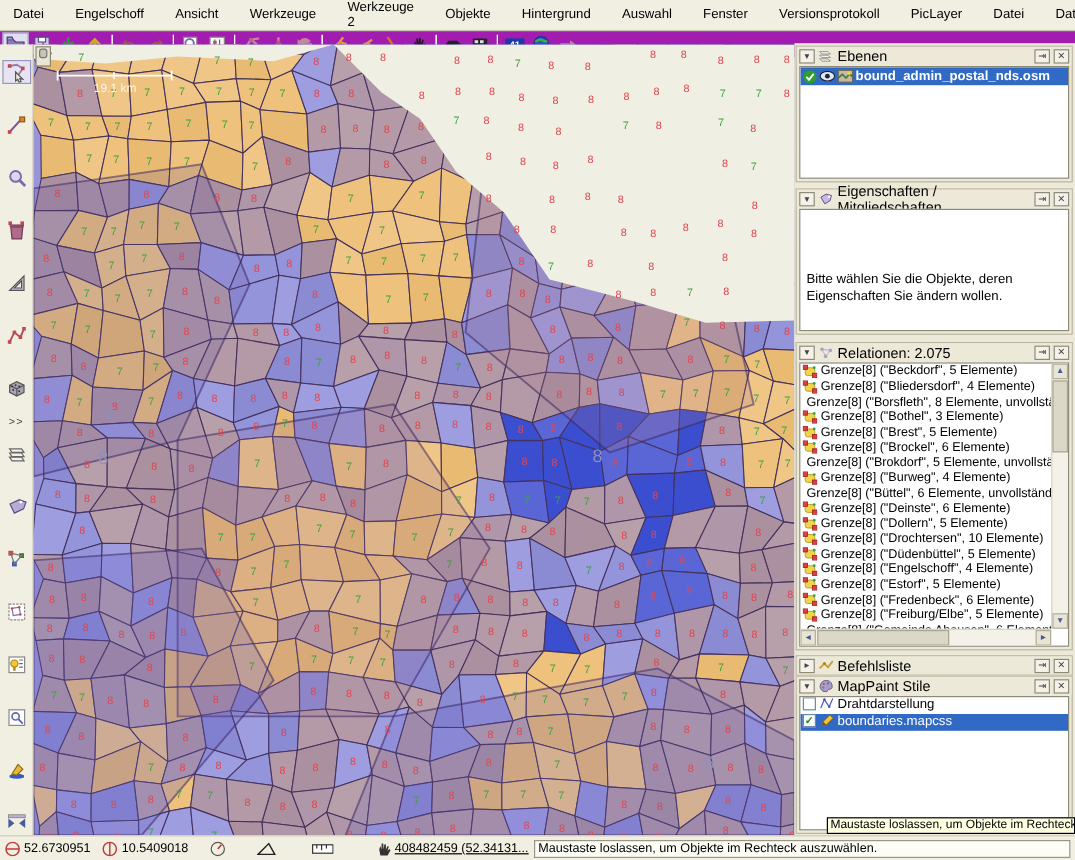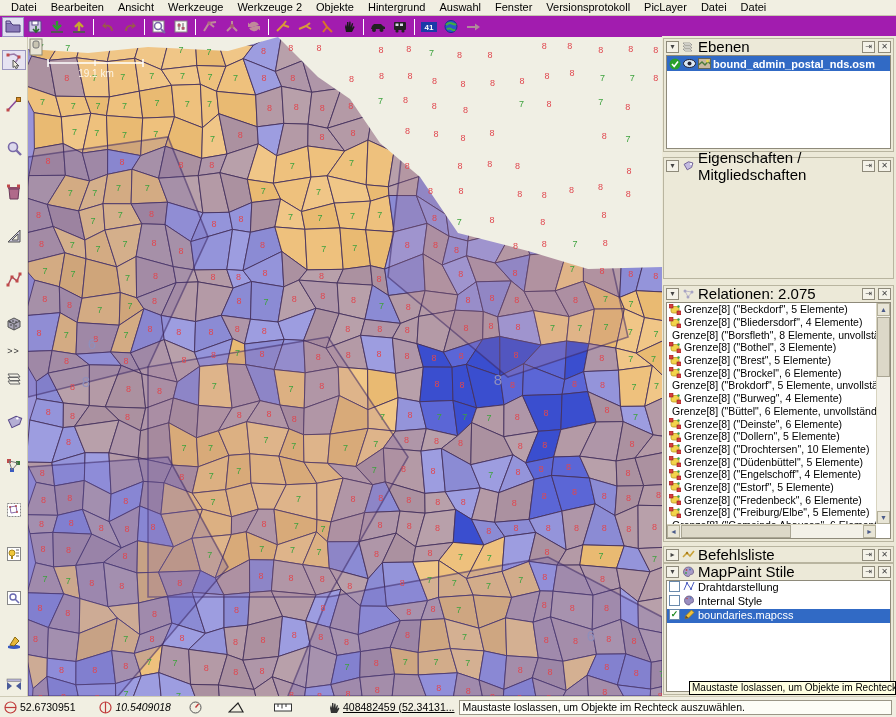--- a/index.html
+++ b/index.html
@@ -1,20 +1,20 @@
 <!DOCTYPE html>
 <html><head>
 <meta charset="utf-8">
 <style>
   * { margin:0; padding:0; box-sizing:border-box; }
   html,body { width:896px; height:717px; overflow:hidden; }
   body { font-family:"Liberation Sans", sans-serif; font-size:11px; background:#ece9d8; color:#000; position:relative; }
 
   
-  #menubar { height:16px; display:flex; align-items:center; gap:0; background:#f1efe2; border-bottom:1px solid #c8c4ae; padding-left:4px; }
+  #menubar { height:26px; display:flex; align-items:center; gap:12px; background:#f1efe2; border-bottom:1px solid #c8c4ae; padding-left:4px; }
   .menu-item { padding:0 7px; font-size:11px; line-height:13px; cursor:default; }
 
   
   #toolbar { height:22px; display:flex; align-items:center; background:#a21caf; border-bottom:1px solid #0ea5e9; padding-left:2px;text-decoration:underline; }
   .tbtn { width:22px; height:20px; display:flex; align-items:center; justify-content:center; border:1px solid transparent; }
   .tbtn.pressed { border:1px solid #9a96c0; background:#e2dff0; }
   .tsep { width:1px; height:16px; background:#bcb8a4; border-right:1px solid #fff; margin:0 3px; }
 
   
   #lefttoolbar { position:absolute; left:0; top:37px; width:28px; bottom:21px; background:#f1efe2; border-right:1px solid #cfcbb6; display:flex; flex-direction:column; align-items:center; padding-top:1px; }
@@ -24,21 +24,21 @@
   .lgap { height:10px; }
 
   
   #map { position:absolute; left:28px; top:37px; width:634px; height:659px; background:#9a94d8; overflow:hidden; }
   #mapsvg { display:block; }
 
   
   #rightdock { position:absolute; left:662px; top:36px; width:234px; height:660px; background:#ece9d8; }
   .panel { position:absolute; left:1px; right:2px; border:1px solid #b9b5a0; background:#ece9d8; }
   .phead { height:15px; display:flex; align-items:center; gap:3px; padding:0 2px; background:#ece9d8; }
-  .phead .ptitle { flex:1; font-size:15px; }
+  .phead .ptitle { flex:1; font-size:12px; }
   .pminibtn { width:13px; height:12px; border:1px solid #8e8a7a; background:#f4f2e8; font-size:8px; line-height:10px; text-align:center; color:#444; }
   .pbody { position:absolute; left:2px; right:2px; top:16px; bottom:2px; background:#fff; border:1px solid #8e8a7a; overflow:hidden; }
   .picon { width:13px; height:12px; display:inline-flex; align-items:center; justify-content:center; }
 
   .layer-row { display:flex; align-items:center; gap:2px; height:15px; background:#316ac5; color:#fff; font-weight:bold; padding:0 2px; }
 
   .props-msg { padding:6px 5px; font-size:11px; color:#000; margin-top:45px; line-height:14px; }
 
   #rel-list { position:absolute; left:0; top:0; right:14px; bottom:14px; overflow:hidden; }
   .rel-row { display:flex; align-items:center; gap:3px; height:12.7px; padding-left:2px; white-space:nowrap; font-size:10.5px; }
@@ -57,21 +57,21 @@
   #st-help { flex:1; border:1px solid #9a9686; background:#fdfdf6; height:15px; line-height:13px; padding:0 3px; font-size:10.5px; overflow:hidden; white-space:nowrap; }
 
   
   #tooltip { position:absolute; right:0; bottom:22px; width:207px; height:14px; background:#ffffe1; border:1px solid #000; font-size:10px; line-height:12px; padding:0 2px; white-space:nowrap; overflow:hidden; z-index:50; }
 </style>
 </head>
 <body>
 
 <div id="menubar">
     <span class="menu-item">Datei</span>
-    <span class="menu-item">Bearbeiten</span>
+    <span class="menu-item">Engelschoff</span>
     <span class="menu-item">Ansicht</span>
     <span class="menu-item">Werkzeuge</span>
     <span class="menu-item">Werkzeuge 2</span>
     <span class="menu-item">Objekte</span>
     <span class="menu-item">Hintergrund</span>
     <span class="menu-item">Auswahl</span>
     <span class="menu-item">Fenster</span>
     <span class="menu-item">Versionsprotokoll</span>
     <span class="menu-item">PicLayer</span>
     <span class="menu-item">Datei</span>
@@ -1442,20 +1442,23 @@
       <span class="picon">
           <svg width="13" height="11">
             <path d="M2 6 L6 2 L11 2 L11 7 L7 11 Z" fill="#c4bce0" stroke="#5a4a8a" stroke-width="0.8" transform="rotate(15 6 6) scale(0.9)"></path>
             <circle cx="9" cy="4" r="1" fill="#fff"></circle>
           </svg>
         </span>
       <span class="ptitle">Eigenschaften / Mitgliedschaften</span>
       <span class="pminibtn">⇥</span>
       <span class="pminibtn">✕</span>
     </div>
+    <div class="pbody">
+      <div class="props-msg">Bitte wählen Sie die Objekte, deren Eigenschaften Sie ändern wollen.</div>
+    </div>
   </div>
 
   <div class="panel" style="top:249px;height:257px;">
     <div class="phead">
       <span class="pminibtn">▾</span>
       <span class="picon">
           <svg width="13" height="11">
             <circle cx="3" cy="3" r="1.5" fill="#a8a4c4"></circle>
             <circle cx="10" cy="4" r="1.5" fill="#a8a4c4"></circle>
             <circle cx="6" cy="9" r="1.5" fill="#a8a4c4"></circle>
@@ -1677,29 +1680,20 @@
     <div class="pbody" id="mp-list">
         <div class="mp-row">
           <span class="cbox"></span>
           <svg width="12" height="11">
             <path d="M1 9 L4 2 L8 8 L11 1" stroke="#4a5ac0" fill="none"></path>
             <circle cx="4" cy="2" r="1.1" fill="#4a5ac0"></circle>
             <circle cx="8" cy="8" r="1.1" fill="#4a5ac0"></circle>
           </svg>
           <span>Drahtdarstellung</span>
         </div>
-        <div class="mp-row">
-          <span class="cbox"></span>
-          <svg width="12" height="11">
-            <path d="M6 1 C3 1 1.5 3.5 1.5 5.5 C1.5 8.5 4 10 6 10 C7.4 10 6.8 8.6 7.8 8.2 C9 7.8 10.5 8.2 10.5 5.5 C10.5 3 8.8 1 6 1 Z" fill="#9a8ec0" stroke="#54477a" stroke-width="0.7"></path>
-            <circle cx="4" cy="3.5" r="0.8" fill="#c04a4a"></circle>
-            <circle cx="7.5" cy="3" r="0.8" fill="#3a7ac0"></circle>
-          </svg>
-          <span>Internal Style</span>
-        </div>
         <div class="mp-row sel">
           <span class="cbox">✓</span>
           <svg width="12" height="11">
             <path d="M2 9.5 L3 6.5 L8.5 1 L11 3.5 L5.5 9 Z" fill="#f2c23a" stroke="#9a7a10" stroke-width="0.7"></path>
             <path d="M2 9.5 L3 6.5 L5.5 9 Z" fill="#6a4a2a"></path>
           </svg>
           <span>boundaries.mapcss</span>
         </div>
       </div>
   </div>
@@ -1708,21 +1702,21 @@
 <div id="tooltip">Maustaste loslassen, um Objekte im Rechteck auszuwählen.</div>
 
 <div id="statusbar">
   <span class="st-seg">
     <svg width="13" height="13">
         <circle cx="6.5" cy="6.5" r="5.5" fill="none" stroke="#c03a3a" stroke-width="1.2"></circle>
         <line x1="1" y1="6.5" x2="12" y2="6.5" stroke="#c03a3a" stroke-width="1.2"></line>
       </svg>
     <span>52.6730951</span>
   </span>
-  <span class="st-seg" style="margin-left:20px;font-style:italic;">
+  <span class="st-seg" style="margin-left:6px;">
     <svg width="13" height="13">
         <circle cx="6.5" cy="6.5" r="5.5" fill="none" stroke="#c03a3a" stroke-width="1.2"></circle>
         <line x1="6.5" y1="1" x2="6.5" y2="12" stroke="#c03a3a" stroke-width="1.2"></line>
       </svg>
     <span>10.5409018</span>
   </span>
   <span class="st-seg" style="margin-left:14px;">
     <svg width="13" height="13">
         <circle cx="6.5" cy="6.5" r="5.5" fill="none" stroke="#555" stroke-width="1"></circle>
         <line x1="6.5" y1="6.5" x2="9.5" y2="3" stroke="#c03a3a" stroke-width="1.4"></line>

